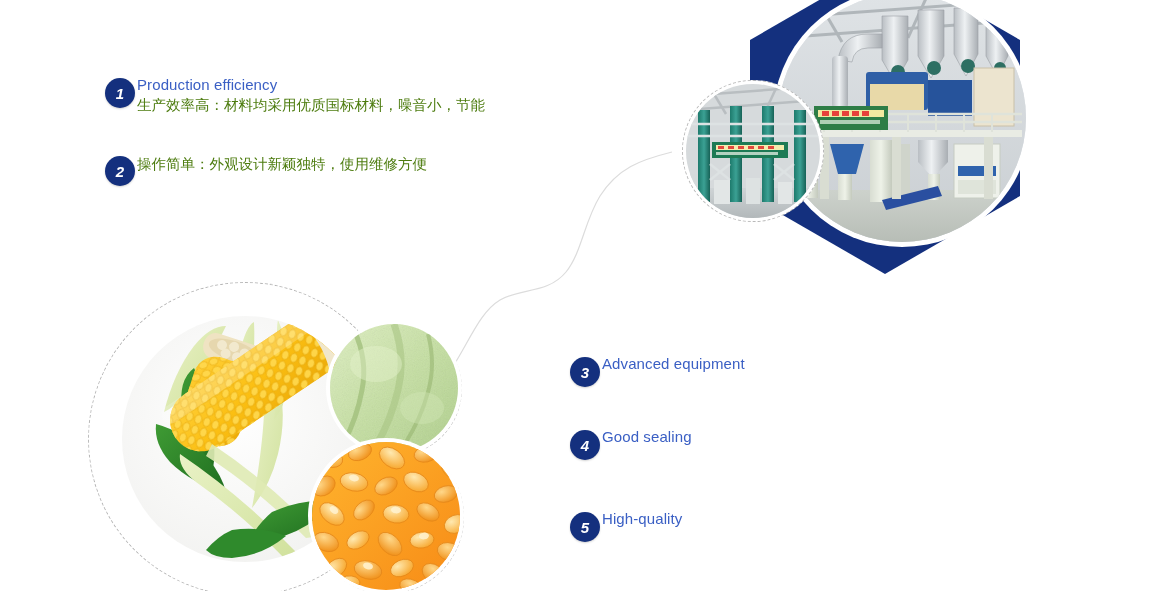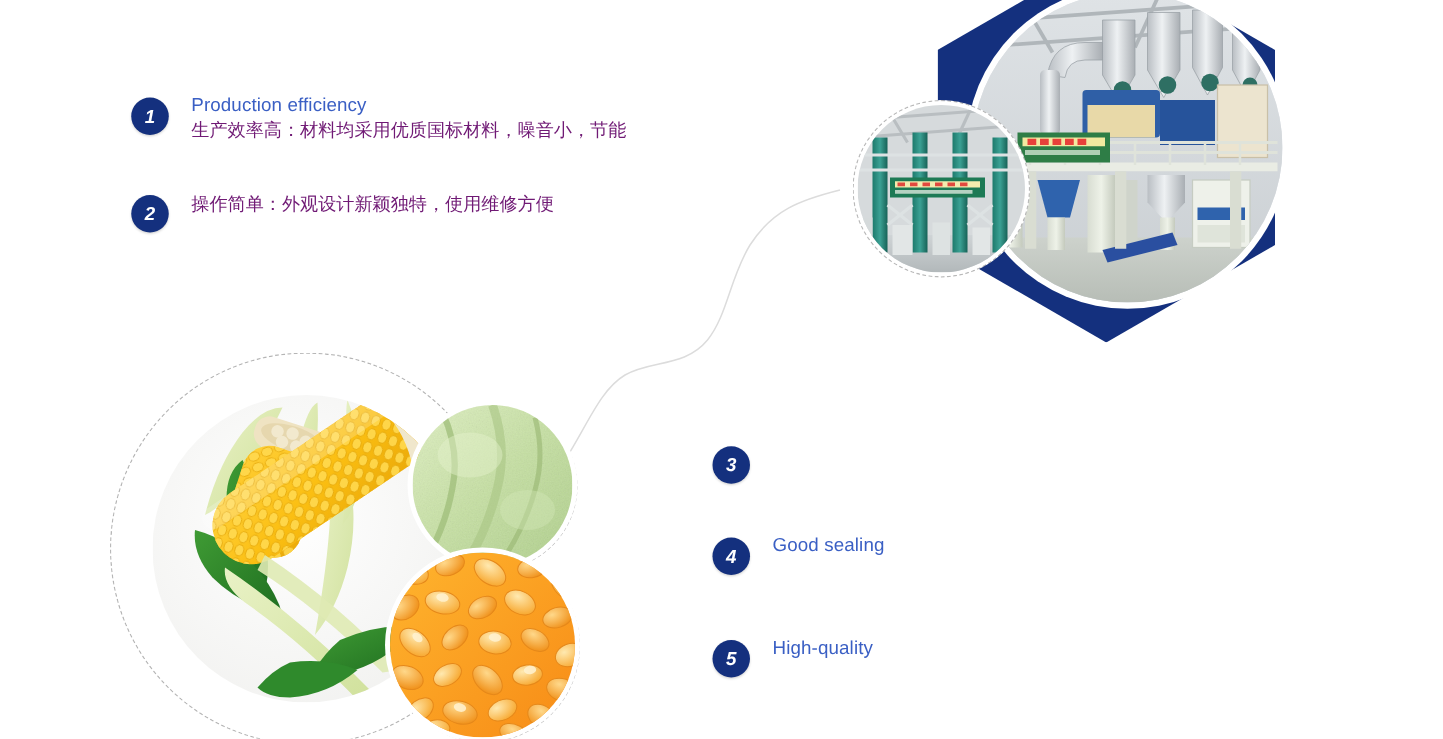--- a/index.html
+++ b/index.html
@@ -20,30 +20,30 @@
     color:#ffffff;
     font-style:italic;
     font-size:15px;
     font-weight:bold;
     display:flex;align-items:center;justify-content:center;
     flex:0 0 30px;
     box-shadow:0 1px 2px rgba(0,0,0,.18);
     letter-spacing:0;
     line-height:1;
   }
-  .ftext{margin-left:18px;margin-top:-3px;}
+  .ftext{margin-left:2px;margin-top:-3px;}
   .fen{
     color:#3a5fc4;
     font-size:15px;
     line-height:19px;
     white-space:nowrap;
     letter-spacing:.1px;
   }
   .fcn{
-    color:#701a75;
+    color:#4d7c0f;
     font-size:14.5px;
     line-height:21px;
     white-space:nowrap;
     margin-top:1px;
   }
 
   
   .connector{position:absolute;left:0;top:0;pointer-events:none;}
 
   
@@ -452,20 +452,21 @@
   <div class="feature" style="left:105px;top:156px;">
     <div class="badge">2</div>
     <div class="ftext">
       <div class="fcn">操作简单：外观设计新颖独特，使用维修方便</div>
     </div>
   </div>
 
   <div class="feature" style="left:570px;top:357px;">
     <div class="badge">3</div>
     <div class="ftext">
+      <div class="fen">Advanced equipment</div>
     </div>
   </div>
 
   <div class="feature" style="left:570px;top:430px;">
     <div class="badge">4</div>
     <div class="ftext">
       <div class="fen">Good sealing</div>
     </div>
   </div>
 

